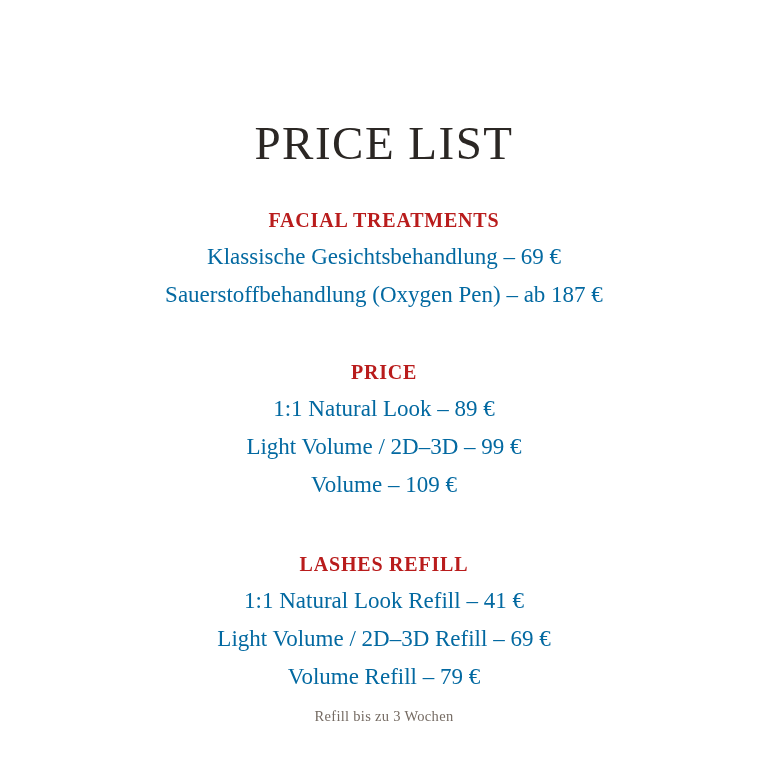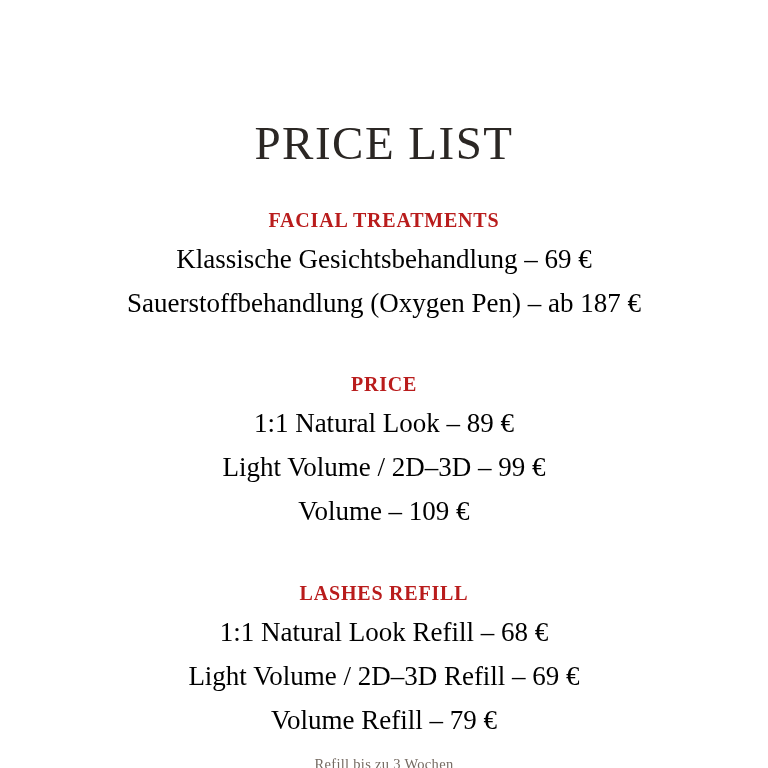--- a/index.html
+++ b/index.html
@@ -40,22 +40,22 @@
 
   .section-heading {
     font-size: 20px;
     color: #b91c1c;
     letter-spacing: 0.8px;
     font-weight: bold;
     margin: 0 0 8px 0;
     line-height: 1.2;
   }
   .item {
-    font-size: 27px;
-    color: #000000;
+    font-size: 23px;
+    color: #0369a1;
     line-height: 1.48;
     margin: 4px;
   }
   .footnote {
     font-size: 14.5px;
     color: #756b63;
     letter-spacing: 0.3px;
   }
 </style>
 </head>
@@ -73,20 +73,20 @@
 
   <section class="section section-lashes">
     <h2 class="section-heading">PRICE</h2>
     <p class="item">1:1 Natural Look – 89 €</p>
     <p class="item">Light Volume / 2D–3D – 99 €</p>
     <p class="item">Volume – 109 €</p>
   </section>
 
   <section class="section section-refill">
     <h2 class="section-heading">LASHES REFILL</h2>
-    <p class="item">1:1 Natural Look Refill – 68 €</p>
+    <p class="item">1:1 Natural Look Refill – 41 €</p>
     <p class="item">Light Volume / 2D–3D Refill – 69 €</p>
     <p class="item">Volume Refill – 79 €</p>
   </section>
 
   <p class="footnote">Refill bis zu 3 Wochen</p>
 
 </div>
 
 </body></html>

